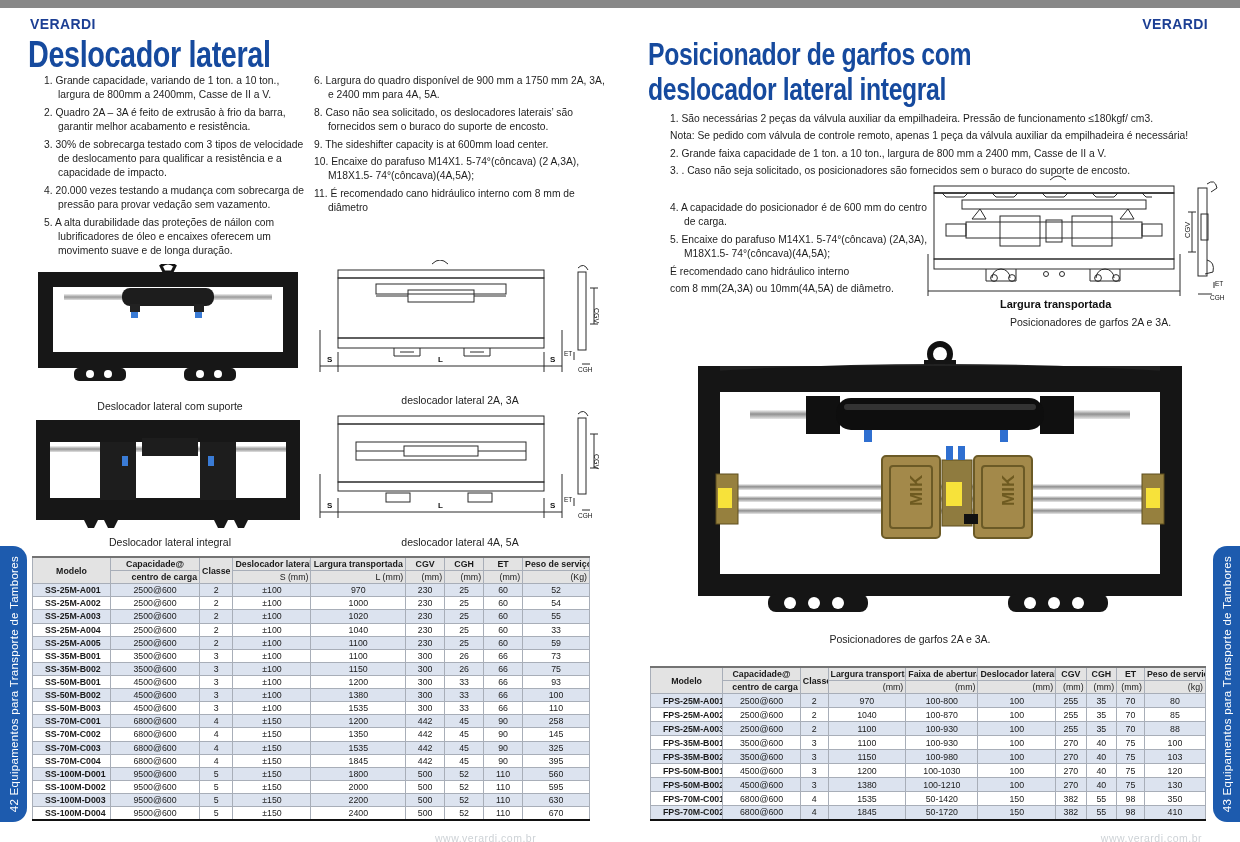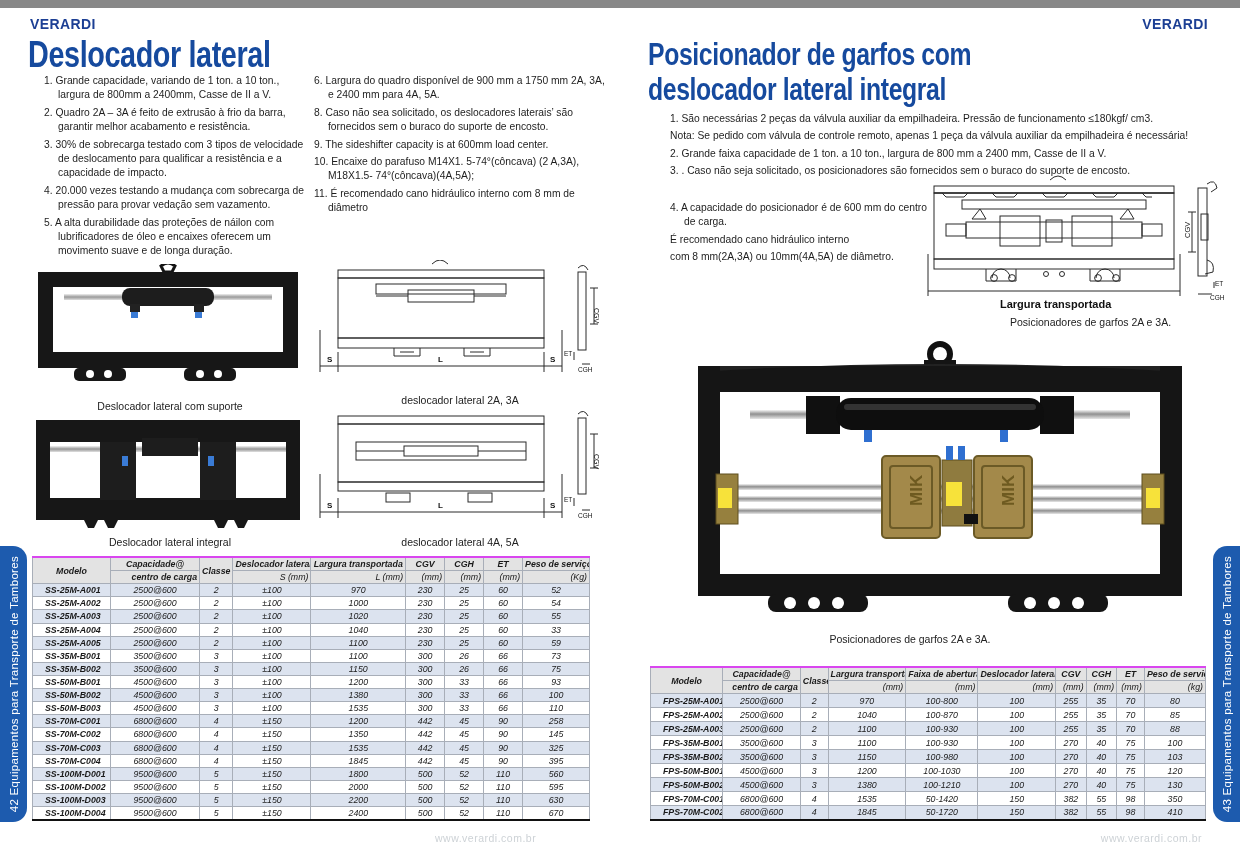--- a/index.html
+++ b/index.html
@@ -24,21 +24,21 @@
   .caption { position:absolute; font-size:10.5px; color:#222; text-align:center; }
 
   .vtab { position:absolute; width:27px; top:538px; height:276px; background:#1d5bae; color:#fff; display:flex; align-items:center; justify-content:center; }
   .vtab.l { left:0; border-radius:0 14px 14px 0; }
   .vtab.r { right:0; border-radius:14px 0 0 14px; }
   .vtab span { writing-mode:vertical-rl; transform:rotate(180deg); font-size:11.5px; white-space:nowrap; letter-spacing:.3px; }
 
   .footer-url { position:absolute; bottom:6px; font-size:10.5px; color:#cdd2d6; letter-spacing:.5px; }
   .footer-url.l { left:435px; } .footer-url.r { right:38px; }
 
-  table.spec { position:absolute; border-collapse:collapse; font-size:8.8px; table-layout:fixed; background:#fff; border-top:2px solid #d946ef; border-bottom:2px solid #111;font-style:italic; }
+  table.spec { position:absolute; border-collapse:collapse; font-size:8.8px; table-layout:fixed; background:#fff; border-top:2px solid #737373; border-bottom:2px solid #111; }
   .spec th, .spec td { border:1px solid #a8aeb8; text-align:center; padding:1px 2px; line-height:1.15; overflow:hidden; white-space:nowrap; }
   .spec th { background:#e3e3e3; font-weight:bold; }
   .spec thead tr:last-child th { font-weight:normal;text-align:right; }
   .spec tbody tr:nth-child(odd) { background:#dce3ef; }
   .spec tbody td:first-child { text-align:left; font-weight:bold; padding-left:12px; }
   .tbl-left { left:32px; top:548px; width:558px; }
   .tbl-right { left:650px; top:658px; width:556px; }
   .tbl-left td { height:13px; } .tbl-right td { height:14px; }
 
   .art { position:absolute; }
@@ -439,20 +439,21 @@
   </div>
 
   <div class="col flist-r1" style="font-size:10.6px">
       <div class="feat">1. São necessárias 2 peças da válvula auxiliar da empilhadeira. Pressão de funcionamento ≤180kgf/ cm3.</div>
       <div class="feat">Nota: Se pedido com válvula de controle remoto, apenas 1 peça da válvula auxiliar da empilhadeira é necessária!</div>
       <div class="feat">2. Grande faixa capacidade de 1 ton. a 10 ton., largura de 800 mm a 2400 mm, Casse de II a V.</div>
       <div class="feat">3. . Caso não seja solicitado, os posicionadores são fornecidos sem o buraco do suporte de encosto.</div>
     </div>
   <div class="col flist-r2" style="font-size:10.6px">
       <div class="feat">4. A capacidade do posicionador é de 600 mm do centro de carga.</div>
+      <div class="feat">5. Encaixe do parafuso M14X1. 5-74°(côncava) (2A,3A), M18X1.5- 74°(côncava)(4A,5A);</div>
       <div class="feat">É recomendado cano hidráulico interno</div>
       <div class="feat">com 8 mm(2A,3A) ou 10mm(4A,5A) de diâmetro.</div>
     </div>
 
   <svg class="art" style="left:922px;top:166px" width="310" height="142" viewBox="0 0 310 142">
     <g stroke="#2a2a2a" stroke-width="1" fill="none">
       <path d="M128 6 q8 -8 16 0"></path>
       <rect x="12" y="12" width="240" height="7"></rect>
       <path d="M12 19 h240 M20 19 l4 4 h18 l4 -4 M70 19 l4 4 h18 l4 -4 M120 19 l4 4 h18 l4 -4 M170 19 l4 4 h18 l4 -4 M220 19 l4 4 h6"></path>
       <rect x="12" y="19" width="240" height="66"></rect>

